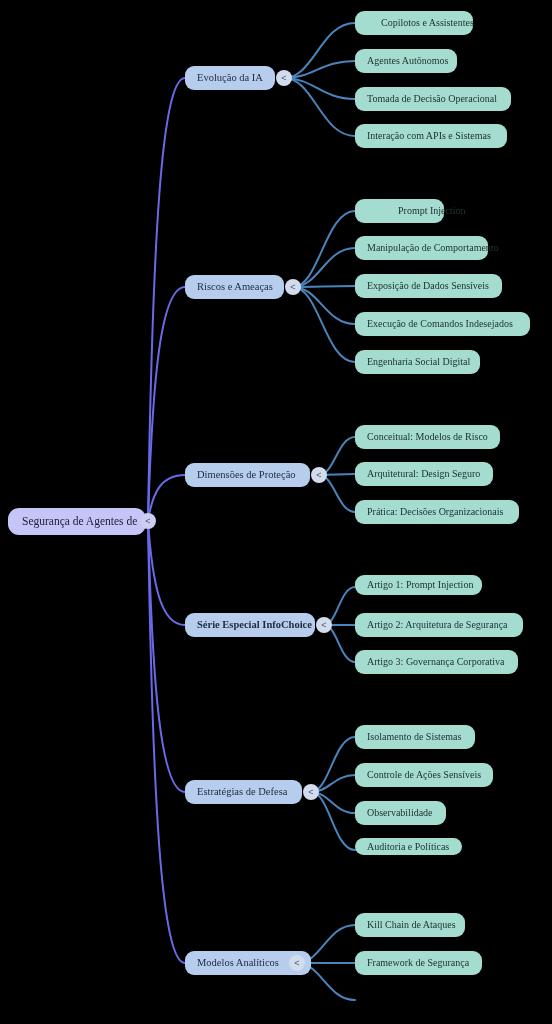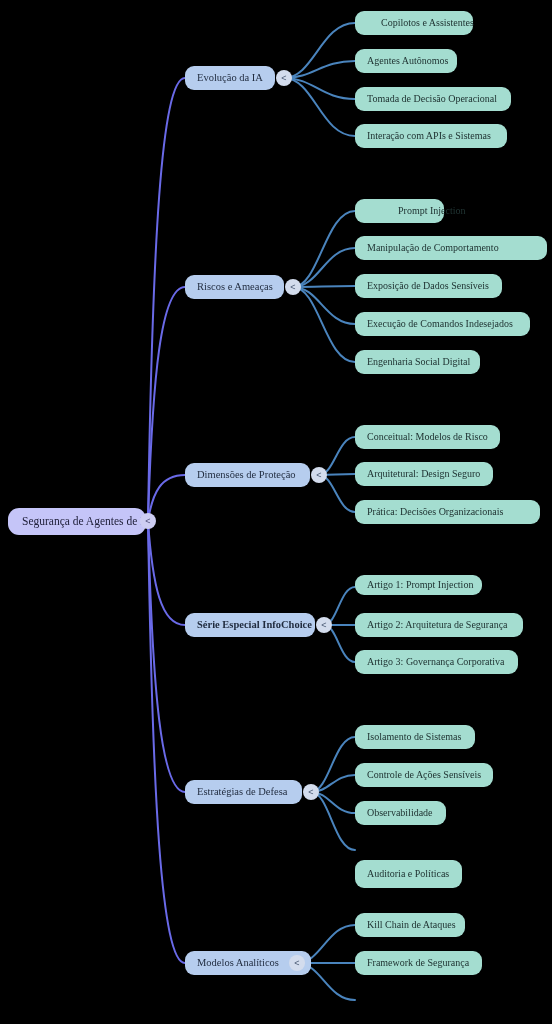--- a/index.html
+++ b/index.html
@@ -132,21 +132,21 @@
       <div class="node node-leaf" style="left: 355px; top: 124px; width: 152px; height: 24px;">
         <span class="node-label">Interação com APIs e Sistemas</span>
       </div>
       <div class="node node-branch" style="left: 185px; top: 275px; width: 99px; height: 24px;">
         <span class="node-label">Riscos e Ameaças</span>
       </div>
       <div class="badge " style="left: 285px; top: 279px;">&lt;</div>
       <div class="node node-leaf" style="left: 355px; top: 199px; width: 89px; height: 24px; padding-left: 43px;">
         <span class="node-label">Prompt Injection</span>
       </div>
-      <div class="node node-leaf" style="left: 355px; top: 236px; width: 192px; height: 24px;">
+      <div class="node node-leaf" style="left: 355px; top: 236px; width: 133px; height: 24px;">
         <span class="node-label">Manipulação de Comportamento</span>
       </div>
       <div class="node node-leaf" style="left: 355px; top: 274px; width: 147px; height: 24px; font-family: Liberation Serif, serif;">
         <span class="node-label">Exposição de Dados Sensíveis</span>
       </div>
       <div class="node node-leaf" style="left: 355px; top: 312px; width: 175px; height: 24px;">
         <span class="node-label">Execução de Comandos Indesejados</span>
       </div>
       <div class="node node-leaf" style="left: 355px; top: 350px; width: 125px; height: 24px;">
         <span class="node-label">Engenharia Social Digital</span>
@@ -154,21 +154,21 @@
       <div class="node node-branch" style="left: 185px; top: 463px; width: 125px; height: 24px;">
         <span class="node-label">Dimensões de Proteção</span>
       </div>
       <div class="badge " style="left: 311px; top: 467px;">&lt;</div>
       <div class="node node-leaf" style="left: 355px; top: 425px; width: 145px; height: 24px;">
         <span class="node-label">Conceitual: Modelos de Risco</span>
       </div>
       <div class="node node-leaf" style="left: 355px; top: 462px; width: 138px; height: 24px;">
         <span class="node-label">Arquitetural: Design Seguro</span>
       </div>
-      <div class="node node-leaf" style="left: 355px; top: 500px; width: 185px; height: 24px;">
+      <div class="node node-leaf" style="left: 355px; top: 500px; width: 164px; height: 24px;">
         <span class="node-label">Prática: Decisões Organizacionais</span>
       </div>
       <div class="node node-branch is-bold" style="left: 185px; top: 613px; width: 130px; height: 24px;">
         <span class="node-label">Série Especial InfoChoice</span>
       </div>
       <div class="badge " style="left: 316px; top: 617px;">&lt;</div>
       <div class="node node-leaf" style="left: 355px; top: 575px; width: 127px; height: 20px;">
         <span class="node-label">Artigo 1: Prompt Injection</span>
       </div>
       <div class="node node-leaf" style="left: 355px; top: 613px; width: 168px; height: 24px;">
@@ -183,21 +183,21 @@
       <div class="badge " style="left: 303px; top: 784px;">&lt;</div>
       <div class="node node-leaf" style="left: 355px; top: 725px; width: 120px; height: 24px;">
         <span class="node-label">Isolamento de Sistemas</span>
       </div>
       <div class="node node-leaf" style="left: 355px; top: 763px; width: 138px; height: 24px;">
         <span class="node-label">Controle de Ações Sensíveis</span>
       </div>
       <div class="node node-leaf" style="left: 355px; top: 801px; width: 91px; height: 24px;">
         <span class="node-label">Observabilidade</span>
       </div>
-      <div class="node node-leaf" style="left: 355px; top: 860px; width: 107px; height: 28px;">
+      <div class="node node-leaf" style="left: 355px; top: 838px; width: 107px; height: 17px;">
         <span class="node-label">Auditoria e Políticas</span>
       </div>
       <div class="node node-branch" style="left: 185px; top: 951px; width: 126px; height: 24px;">
         <span class="node-label">Modelos Analíticos</span>
       </div>
       <div class="badge " style="left: 289px; top: 955px;">&lt;</div>
       <div class="node node-leaf" style="left: 355px; top: 913px; width: 110px; height: 24px;">
         <span class="node-label">Kill Chain de Ataques</span>
       </div>
       <div class="node node-leaf" style="left: 355px; top: 951px; width: 127px; height: 24px;">

